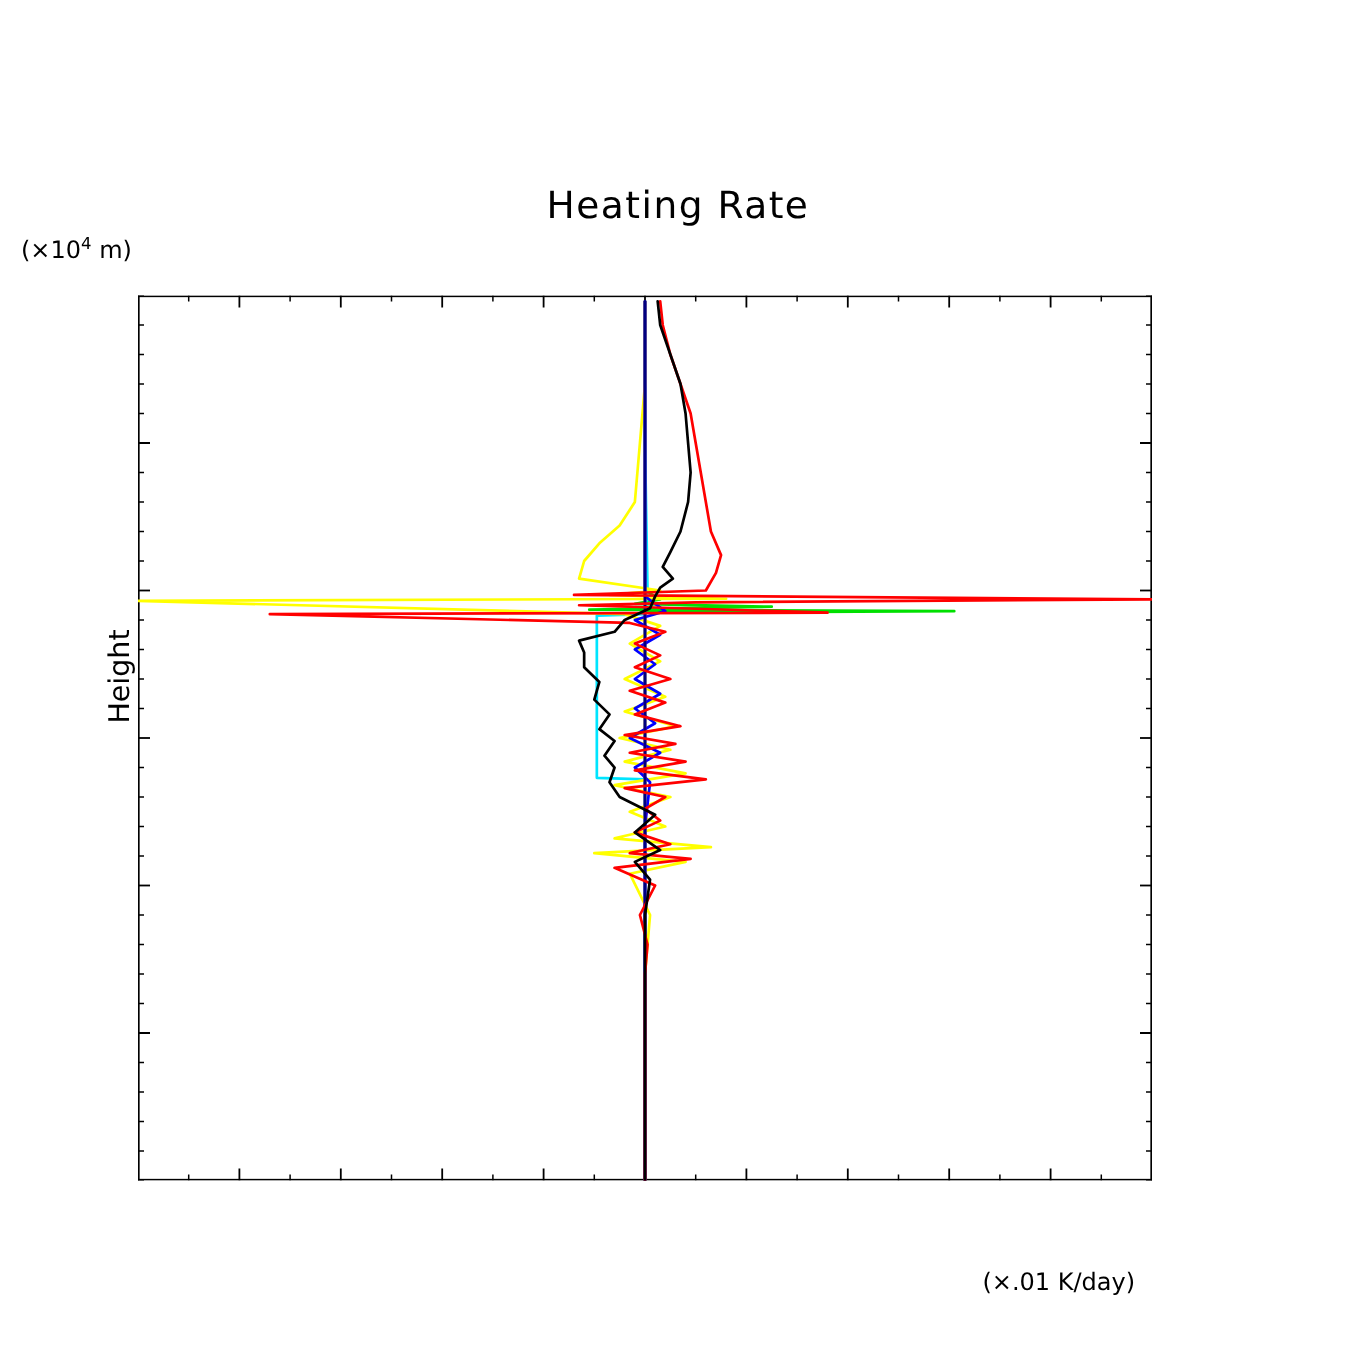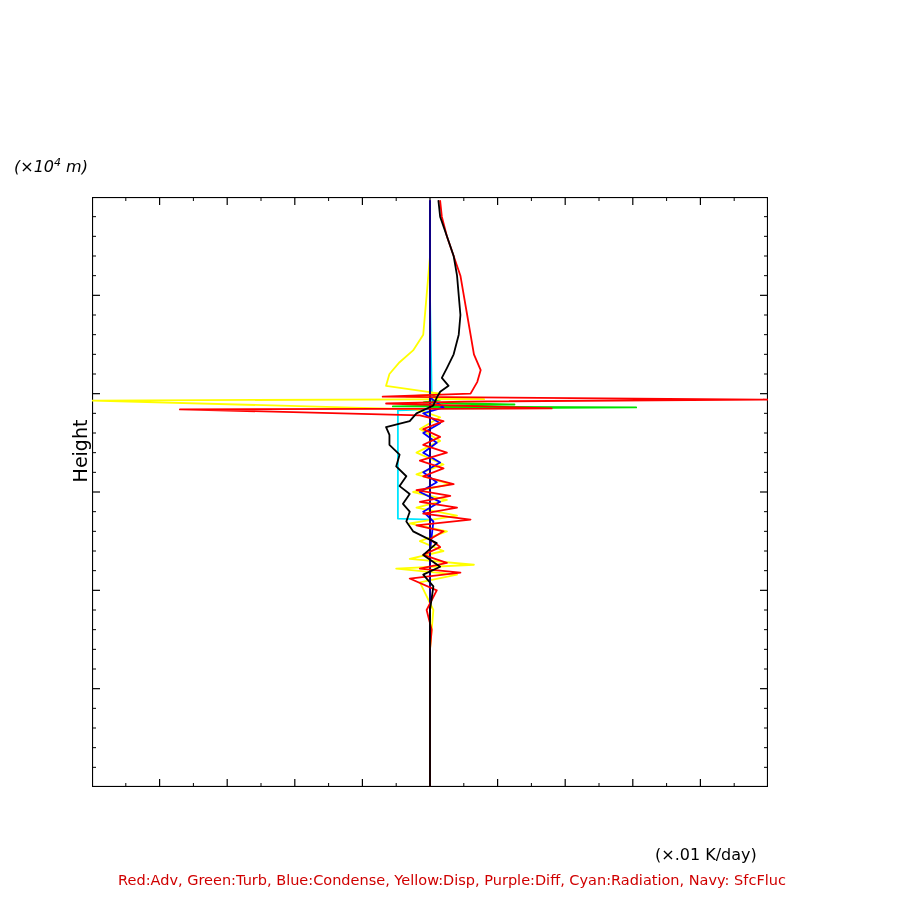--- a/index.html
+++ b/index.html
@@ -27,21 +27,20 @@
     text-align: center;
     font-size: 25px;
     letter-spacing: 1px;
     color: #000;
   }
   #unit-top {
     position: absolute;
     left: 14px;
     top: 156px;
     font-size: 16px;
-    font-style: italic;
   }
   #unit-top sup {
     font-size: 11px;
   }
   #xlabel-unit {
     position: absolute;
     left: 655px;
     top: 815px;
     font-size: 16px;
     margin-top: 30px;
@@ -72,20 +71,21 @@
     width: 676px;
     height: 590px;
   }
   svg { display: block; }
 </style>
 </head>
 <body>
 
 <div id="root">
 
+  <div id="chart-title">Heating Rate</div>
 
   <div id="unit-top">(×10<sup>4</sup> m)</div>
 
   <div id="ylabel">Height</div>
 
   <div id="xlabel-unit">(×.01 K/day)</div>
 
   <div id="plot-area">
     <svg id="plot-svg" width="676" height="590" viewBox="0 0 676 590">
         <rect x="0.5" y="0.5" width="675" height="589" fill="none" stroke="#000" stroke-width="1.2"></rect>
@@ -213,15 +213,14 @@
         <polyline points="338.00,590.00 338.00,322.53 305.89,321.55 305.89,275.33 305.89,213.38 338.00,212.40 339.69,196.67 338.00,98.33 338.00,3.93" fill="none" stroke="#00e5ff" stroke-width="1.8" stroke-linejoin="round" stroke-linecap="round"></polyline>
         <polyline points="338.00,590.00 338.00,452.33 341.38,413.00 327.86,385.47 365.04,377.60 304.20,371.70 381.94,367.77 317.72,361.87 351.52,354.00 327.86,344.17 354.90,334.33 317.72,326.47 365.04,318.60 324.48,310.73 354.90,302.87 321.10,295.00 358.28,287.13 324.48,277.30 351.52,267.47 324.48,255.67 348.14,243.87 327.86,232.07 348.14,220.27 324.48,212.40 0.00,203.55 392.08,202.17 314.34,199.62 348.14,196.67 294.06,188.80 297.44,177.00 307.58,165.20 321.10,153.40 331.24,137.67 334.62,98.33 338.00,59.00 338.00,3.93" fill="none" stroke="#ffff00" stroke-width="1.8" stroke-linejoin="round" stroke-linecap="round"></polyline>
         <polyline points="338.00,590.00 338.00,354.00 341.38,324.50 331.24,314.67 348.14,304.83 327.86,295.00 344.76,285.17 331.24,275.33 348.14,265.50 331.24,255.67 344.76,245.83 331.24,236.00 348.14,226.17 331.24,216.33 351.52,210.43 338.00,200.60 338.00,157.33 338.00,3.93" fill="none" stroke="#0000ff" stroke-width="1.8" stroke-linejoin="round" stroke-linecap="round"></polyline>
         <polyline points="338.00,590.00 338.00,295.00 338.00,196.67 338.00,3.93" fill="none" stroke="#a000a0" stroke-width="1.8" stroke-linejoin="round" stroke-linecap="round"></polyline>
         <polyline points="338.00,590.00 338.00,393.33 338.00,196.67 338.00,3.93" fill="none" stroke="#000080" stroke-width="1.8" stroke-linejoin="round" stroke-linecap="round"></polyline>
         <polyline points="338.00,590.00 338.00,491.67 338.00,452.33 339.69,432.67 334.62,413.00 344.76,393.33 317.72,381.53 368.42,375.63 327.86,371.70 354.90,365.80 331.24,357.93 348.14,350.07 338.00,342.20 351.52,334.33 324.48,328.43 378.56,322.53 331.24,316.63 365.04,310.73 327.86,304.83 358.28,298.93 324.48,293.03 361.66,287.13 331.24,279.27 351.52,271.40 327.86,263.53 354.90,255.67 331.24,247.80 348.14,239.93 331.24,232.07 351.52,224.20 327.86,218.30 87.88,212.40 459.68,211.42 294.06,206.50 371.80,204.53 676.00,202.57 290.68,199.62 378.56,196.67 385.32,184.87 388.70,173.07 381.94,157.33 378.56,137.67 375.18,118.00 371.80,98.33 368.42,78.67 361.66,59.00 354.90,39.33 349.83,19.67 348.14,3.93" fill="none" stroke="#ff0000" stroke-width="1.8" stroke-linejoin="round" stroke-linecap="round"></polyline>
         <polyline points="338.00,590.00 338.00,452.33 338.00,413.00 341.38,389.40 331.24,377.60 348.14,369.73 331.24,357.93 344.76,346.13 321.10,334.33 314.34,324.50 317.72,314.67 310.96,306.80 317.72,296.97 307.58,289.10 314.34,279.27 304.20,269.43 307.58,257.63 297.44,247.80 297.44,237.97 294.06,230.10 317.72,224.20 324.48,216.33 341.38,208.47 344.76,200.60 348.14,194.70 356.59,188.80 349.83,180.93 354.90,171.10 361.66,157.33 366.73,137.67 368.42,118.00 366.73,98.33 365.04,78.67 361.66,59.00 354.90,39.33 348.14,19.67 346.45,3.93" fill="none" stroke="#000000" stroke-width="1.8" stroke-linejoin="round" stroke-linecap="round"></polyline>
       </svg>
   </div>
 
-  <div id="legend">Red:Adv, Green:Turb, Blue:Condense, Yellow:Disp, Purple:Diff, Cyan:Radiation, Navy: SfcFluc</div>
 
 </div>
 
 </body></html>

